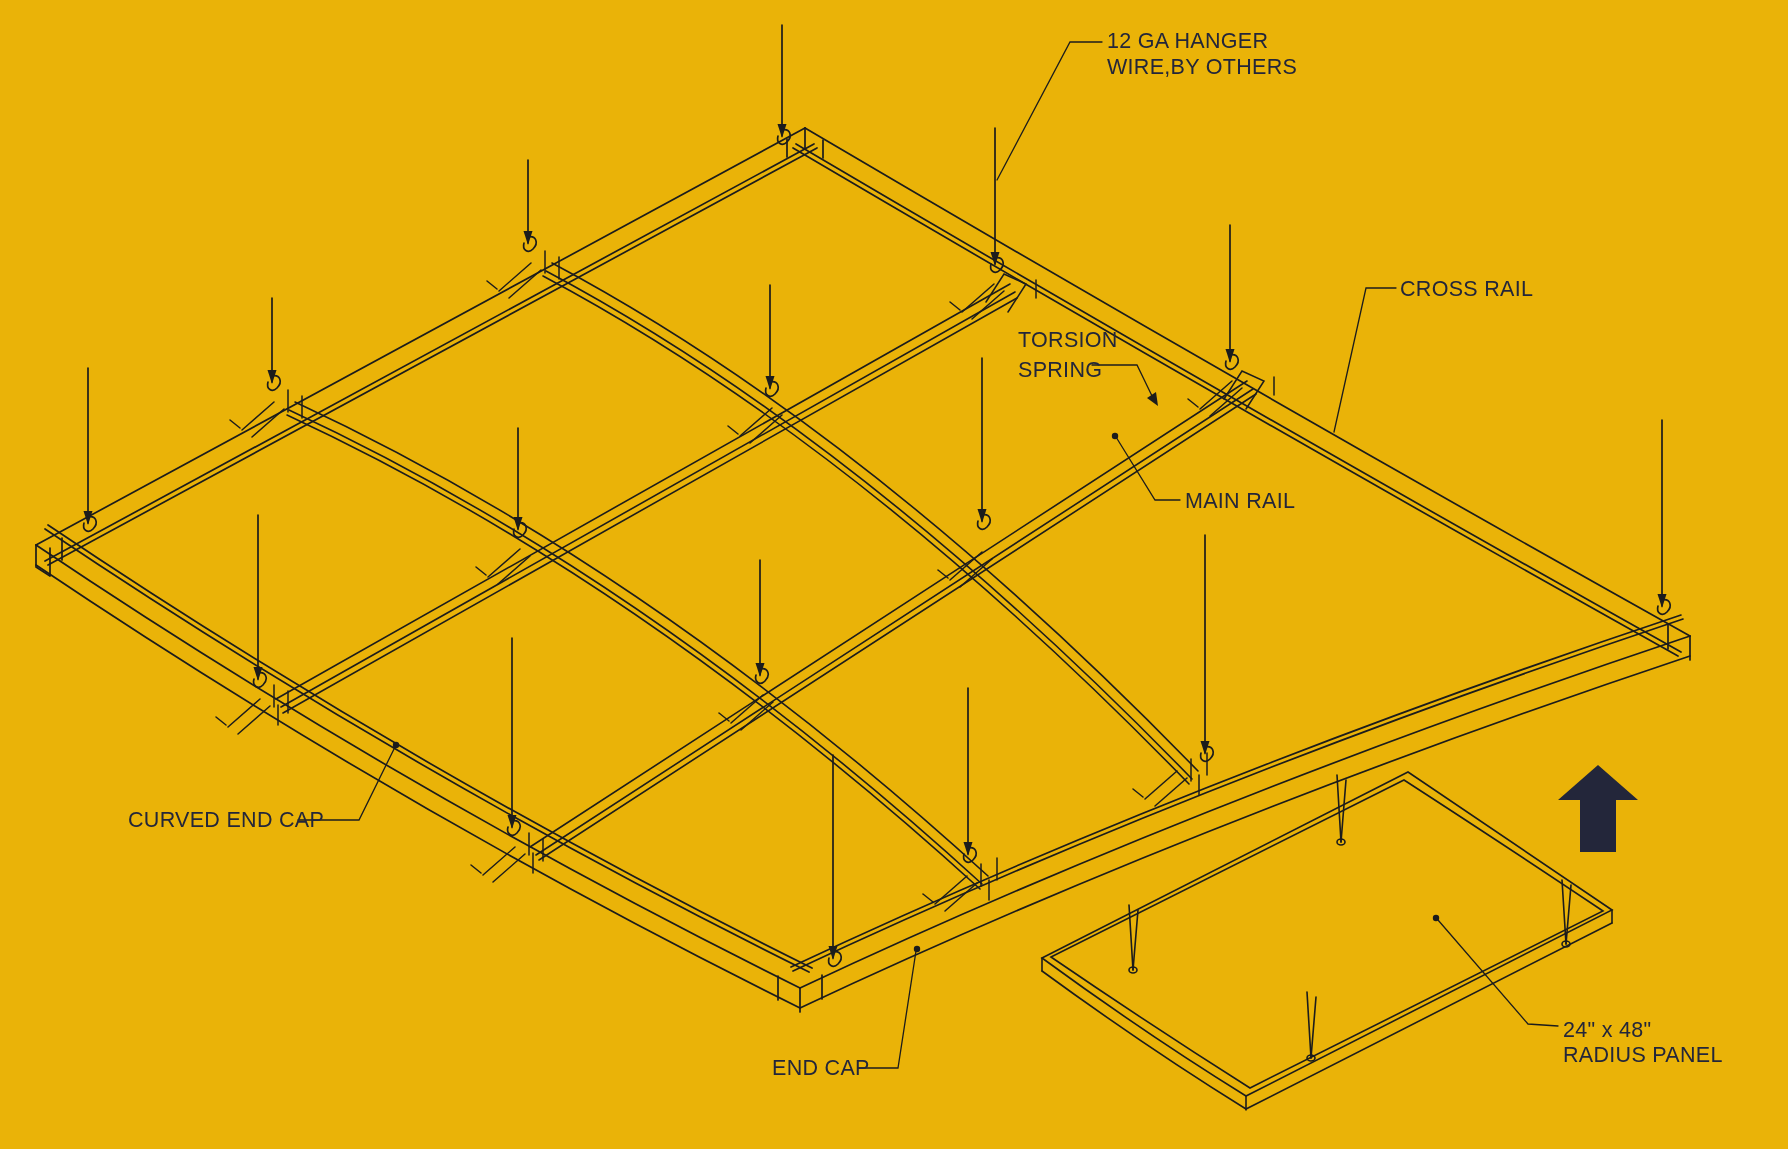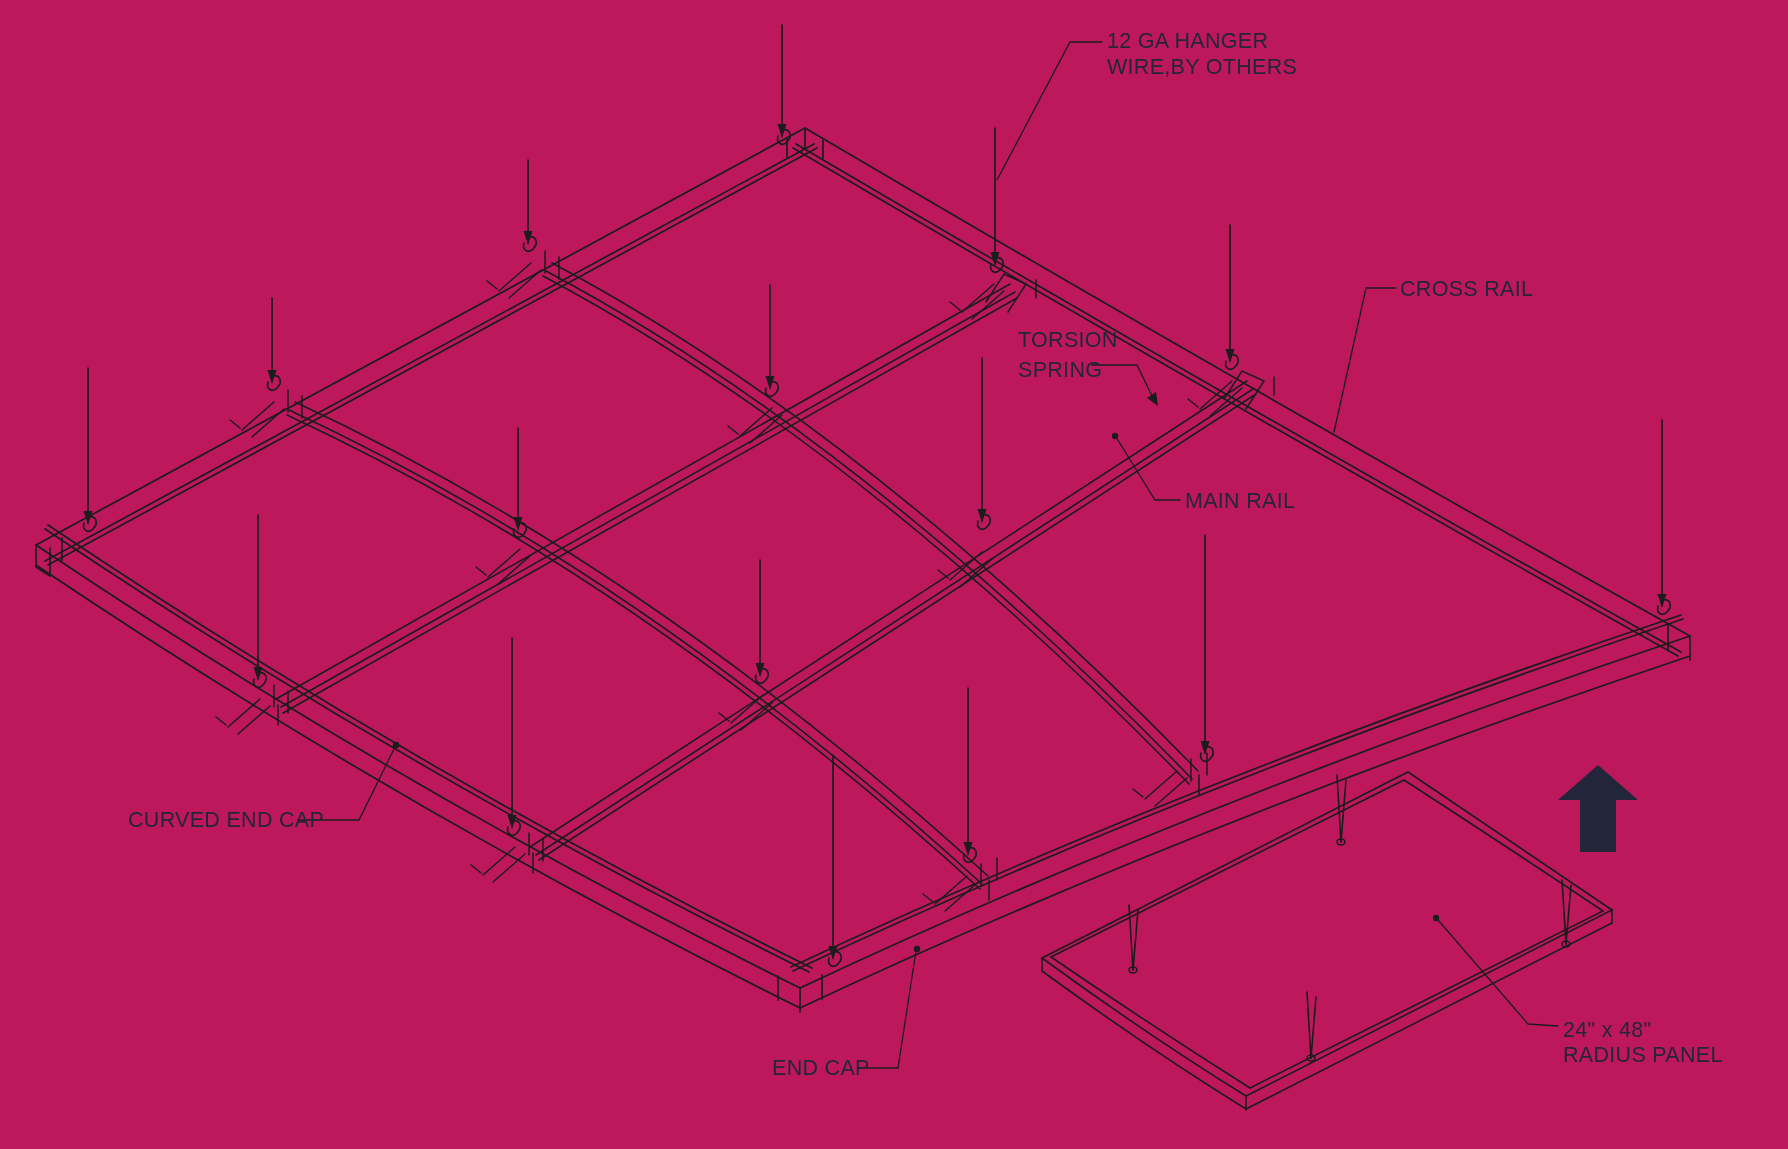--- a/index.html
+++ b/index.html
@@ -1,16 +1,16 @@
 <!DOCTYPE html>
 <html><head>
 <meta charset="utf-8">
 <style>
   html,body{margin:0;padding:0;background:#ffffff;}
-  .stage{width:1788px;height:1149px;position:relative;background:#be185d;overflow:hidden;
+  .stage{width:1788px;height:1149px;position:relative;background:#eab308;overflow:hidden;
          font-family:"Liberation Sans", sans-serif;}
   svg{display:block;}
   text{font-family:"Liberation Sans", sans-serif;font-size:21.5px;letter-spacing:.3px;}
 </style>
 </head>
 <body>
 
 <div class="stage">
 <svg width="1788" height="1149" viewBox="0 0 1788 1149">
 

